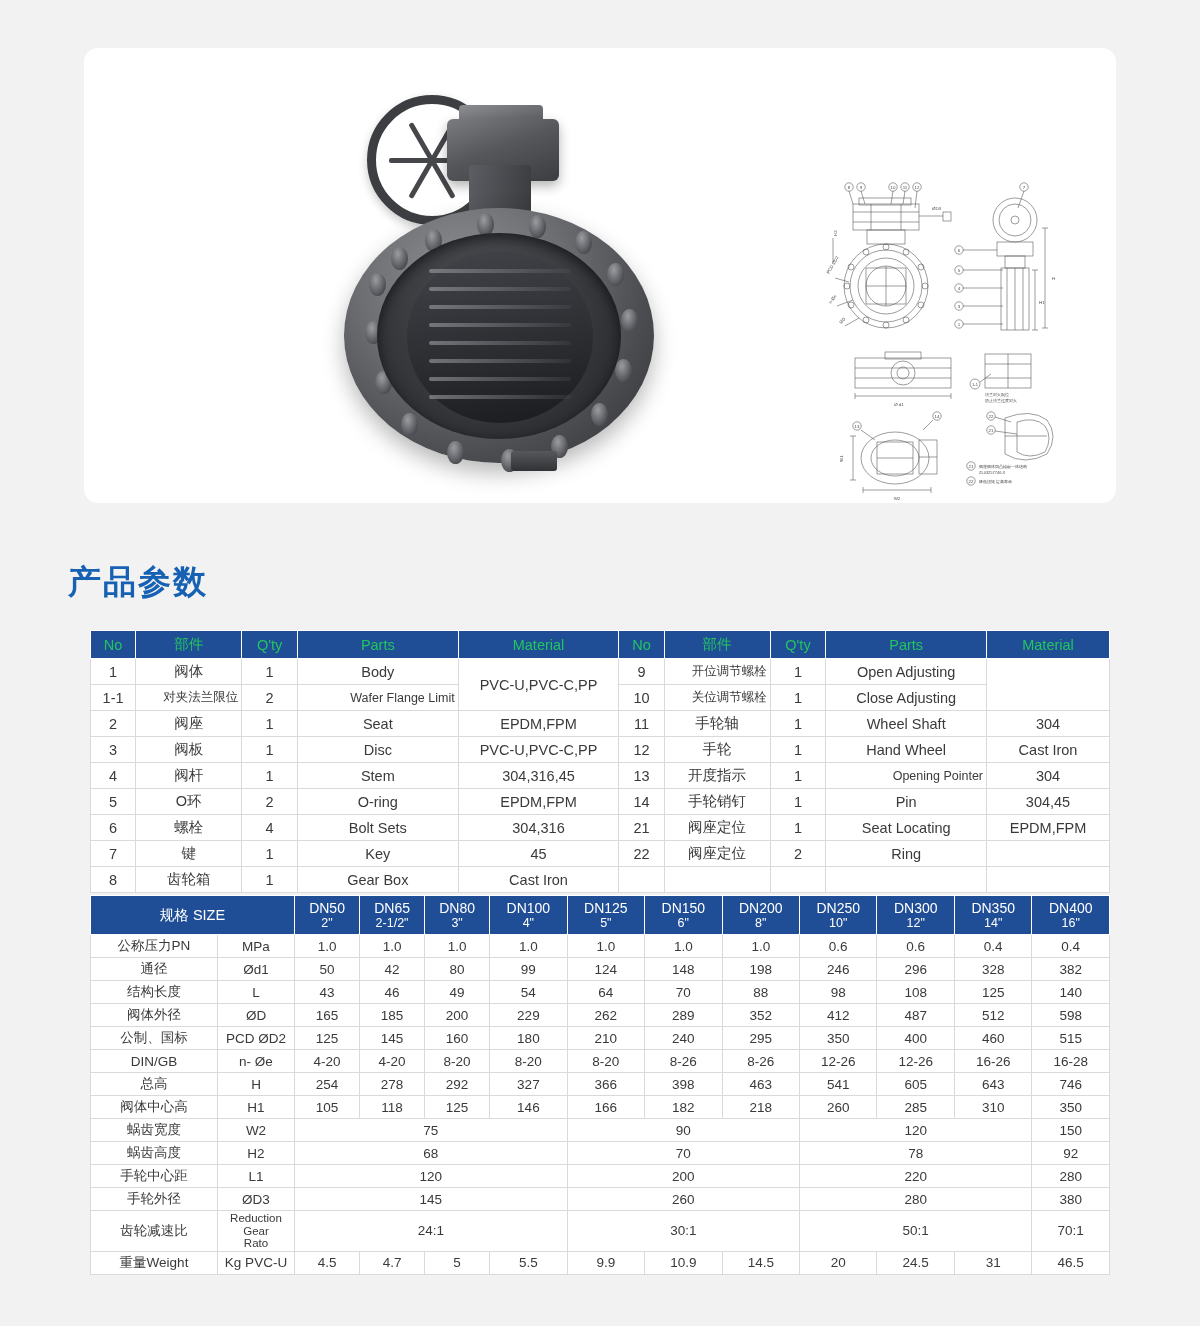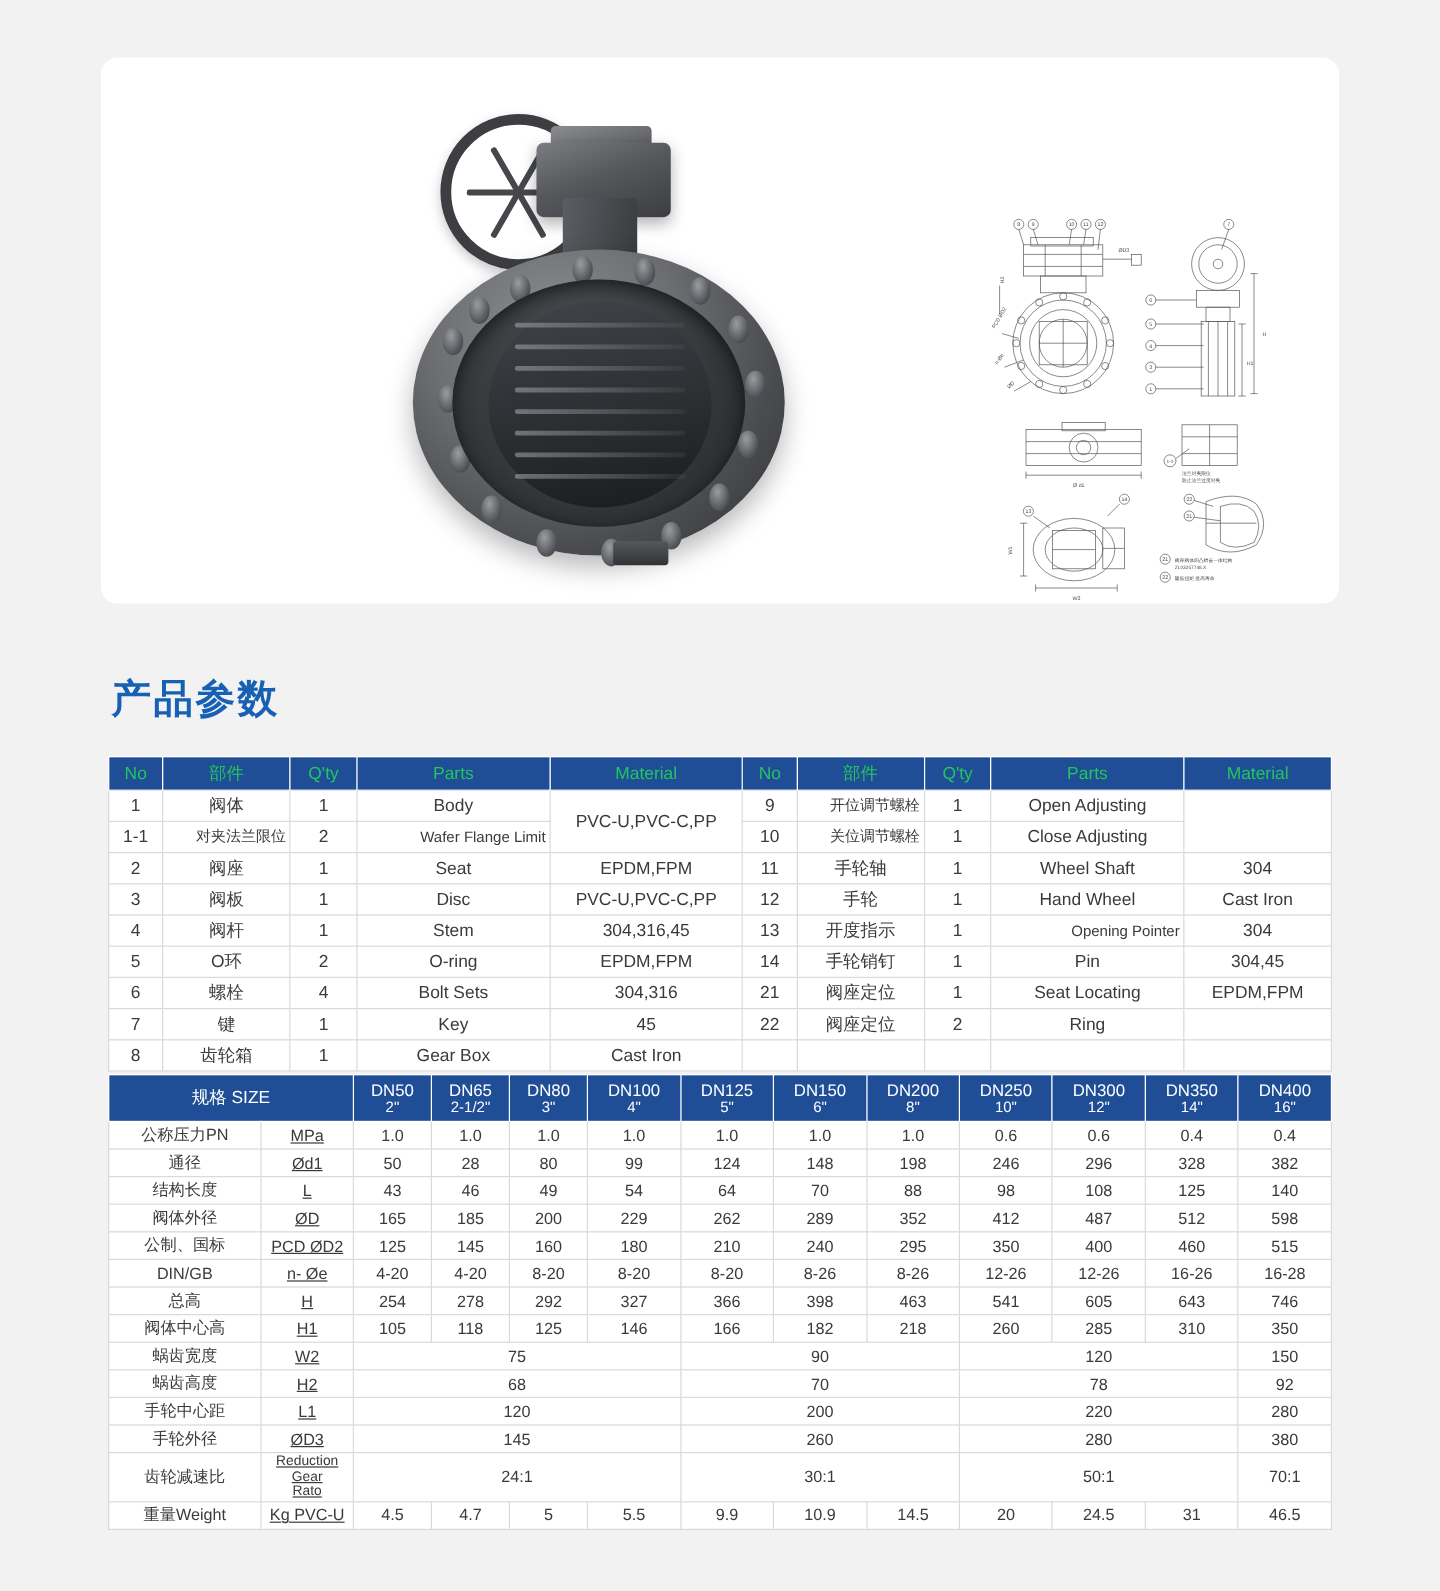--- a/index.html
+++ b/index.html
@@ -163,21 +163,21 @@
     top: 130px;
     width: 270px;
     height: 330px;
     color: #4a4a4a;
   }
   .tech-svg { display:block; }
 
   
   .section-title {
     position: absolute;
-    left: 93px;
+    left: 68px;
     top: 560px;
     font-size: 33px;
     font-weight: bold;
     color: #1661b3;
     letter-spacing: 2px;
   }
 
   
   .parts-table {
     position: absolute;
@@ -240,21 +240,20 @@
     text-align: center;
     padding: 1px 2px;
     height: 20px;
     background: #ffffff;
   }
   .size-table td.rowlabel {
     width: 122px;
   }
   .size-table td.unit {
     width: 72px;
-    text-decoration: underline;
   }
   .size-table td.tiny {
     font-size: 11.5px;
     line-height: 1.1;
   }
   .size-table .dn {
     font-size: 14px;
   }
   .size-table .inch {
     font-size: 12.5px;
@@ -669,21 +668,21 @@
           <td>1.0</td>
           <td>0.6</td>
           <td>0.6</td>
           <td>0.4</td>
           <td>0.4</td>
         </tr>
         <tr>
           <td class="rowlabel">通径</td>
           <td class="unit">Ød1</td>
           <td>50</td>
-          <td>28</td>
+          <td>42</td>
           <td>80</td>
           <td>99</td>
           <td>124</td>
           <td>148</td>
           <td>198</td>
           <td>246</td>
           <td>296</td>
           <td>328</td>
           <td>382</td>
         </tr>

